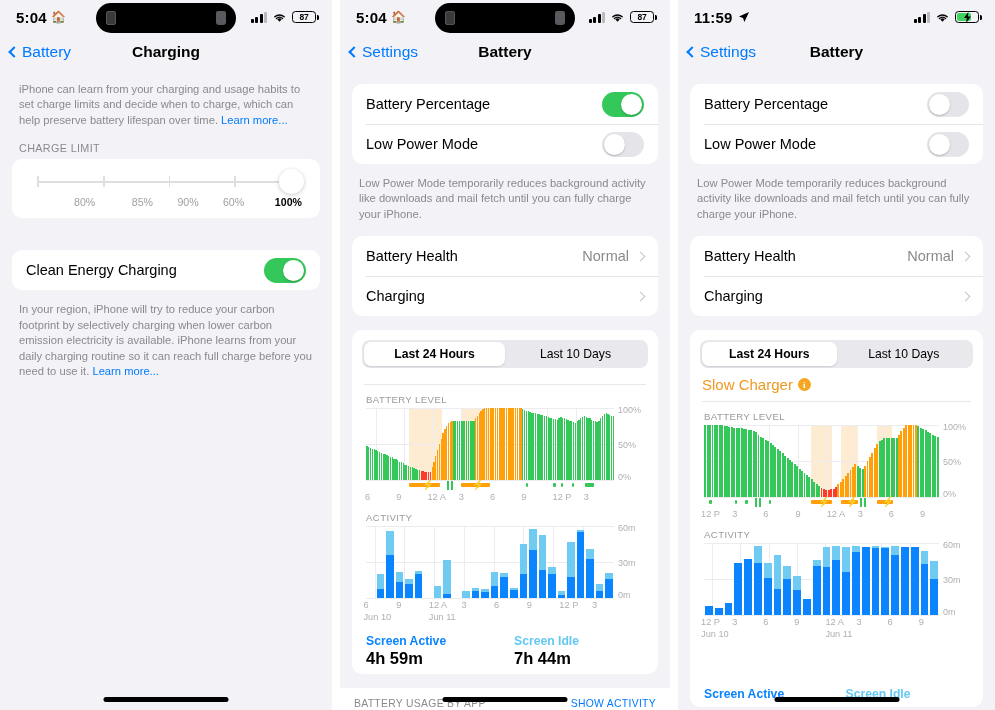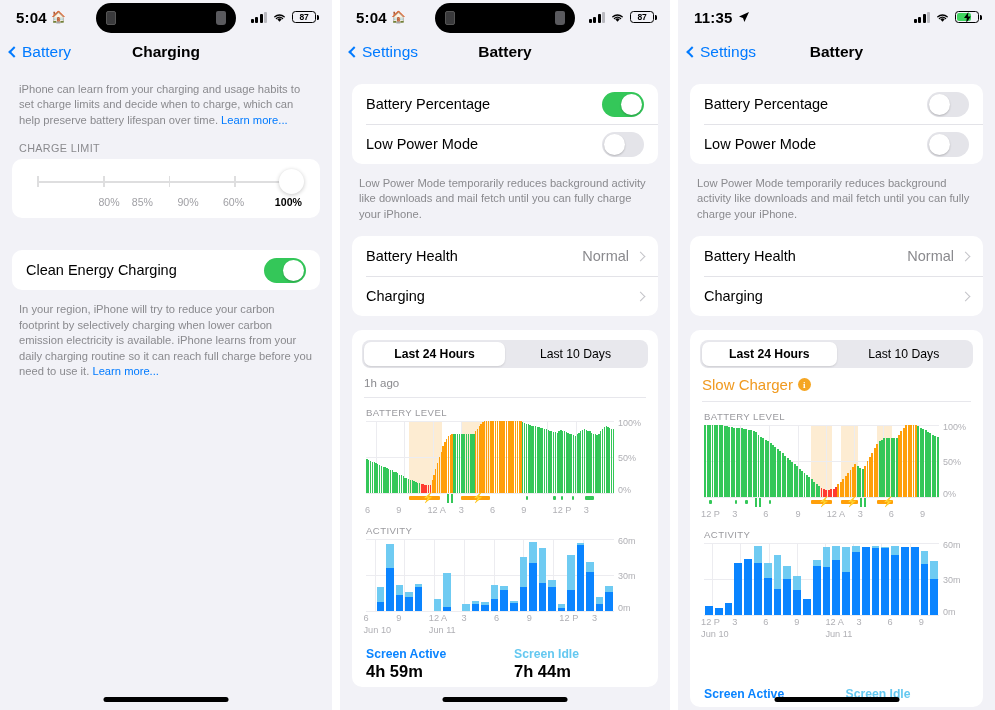--- a/index.html
+++ b/index.html
@@ -135,21 +135,21 @@
     position:absolute; top:3px; width:1.6px; height:11px; background:#dededf;
   }
   .slider-knob {
     position:absolute; top:-4px; width:25px; height:25px; border-radius:50%;
     background:#fff; box-shadow:0 1px 4px rgba(0,0,0,.22); cursor:pointer;
   }
   .slider-labels { display:flex; margin-top:5px; }
   .slider-labels span {
     flex:1; font-size:10.6px; color:#a0a0a5; text-align:center;
   }
-  .slider-labels span:first-child { text-align:right;padding-left:44px; }
+  .slider-labels span:first-child { text-align:left;padding-left:44px; }
   .slider-labels span:last-child { text-align:right; color:#000; font-weight:700; }
 
   
   .seg {
     display:flex; background:#e8e8ed; border-radius:8px; padding:2px;
     margin: 10px 10px 0 10px;
   }
   .seg div {
     flex:1; text-align:center; font-size:12.2px; padding:5px 0;
     border-radius:7px; color:#000; cursor:pointer;
@@ -370,21 +370,20 @@
       </div>
     </div>
 
     <div style="height:14px"></div>
     <div class="card" style="padding-bottom:6px">
       <div class="seg">
         <div class="active">Last 24 Hours</div>
         <div>Last 10 Days</div>
       </div>
       <div class="last-charged">
-        <div class="lc-sub">1h ago</div>
       </div>
       <div class="sep"></div>
 
       <div class="chart-label">BATTERY LEVEL</div>
       <div class="chart-wrap">
         <div class="chart-area" id="p2bl" style="height:72px">
             <div style="position:absolute;top:0;bottom:0;left:17.5%;width:13%;background:#fdecd2;"></div>
             <div style="position:absolute;top:0;bottom:0;left:38.5%;width:11.5%;background:#fdecd2;"></div>
             <div class="grid-h" style="top:100%;"></div>
             <div class="grid-h" style="top:50%;"></div>
@@ -715,29 +714,33 @@
           <div class="sum-val">4h 59m</div>
         </div>
         <div class="sum-col second">
           <div class="sum-title idle">Screen Idle</div>
           <div class="sum-val">7h 44m</div>
         </div>
       </div>
     </div>
   </div>
 
+  <div class="bottom-strip">
+    <span class="bs-left">BATTERY USAGE BY APP</span>
+    <span class="bs-right">SHOW ACTIVITY</span>
+  </div>
   <div class="home-indicator"></div>
 </div>
 
 <div class="panel-gap"></div>
 
 <div class="panel panel-3">
   <div class="statusbar">
     <div class="sb-time">
-      <span>11:35</span>
+      <span>11:59</span>
       <svg width="12" height="12" viewBox="0 0 12 12">
         <path d="M11 1 L1 5.5 L5 6.9 L6.4 11 Z" fill="#000"></path>
       </svg>
     </div>
     <div class="sb-right">
       <span class="bars-icon">
         <i class="b1"></i>
           <i class="b2"></i>
           <i class="b3"></i>
           <i class="b4 off"></i>

